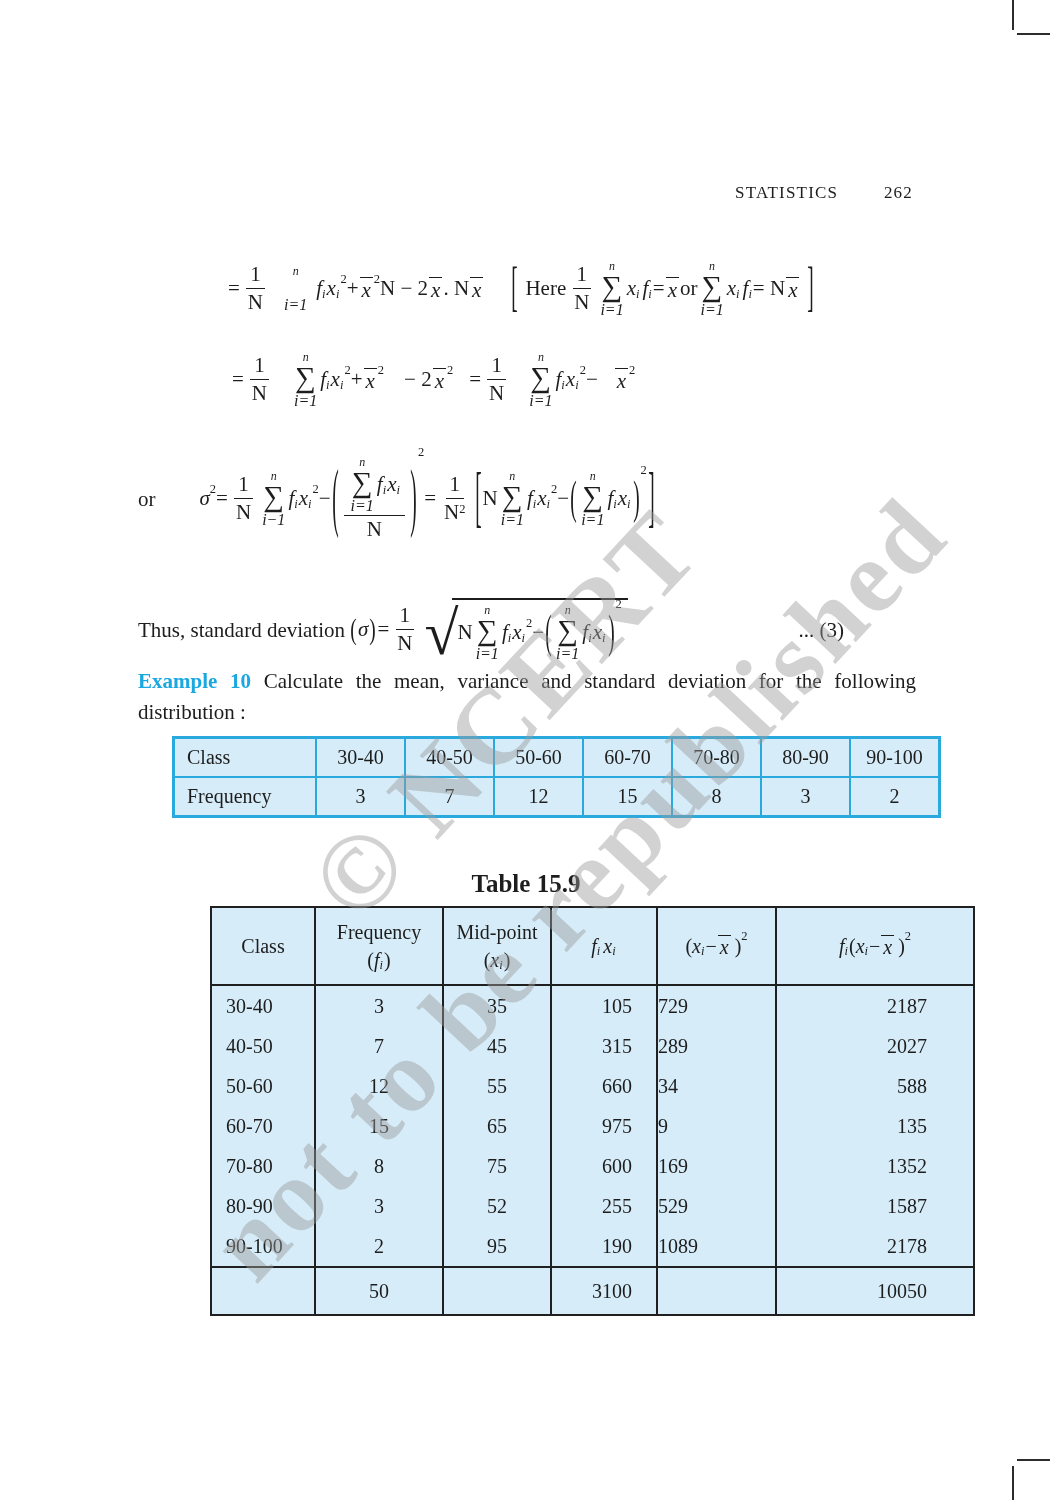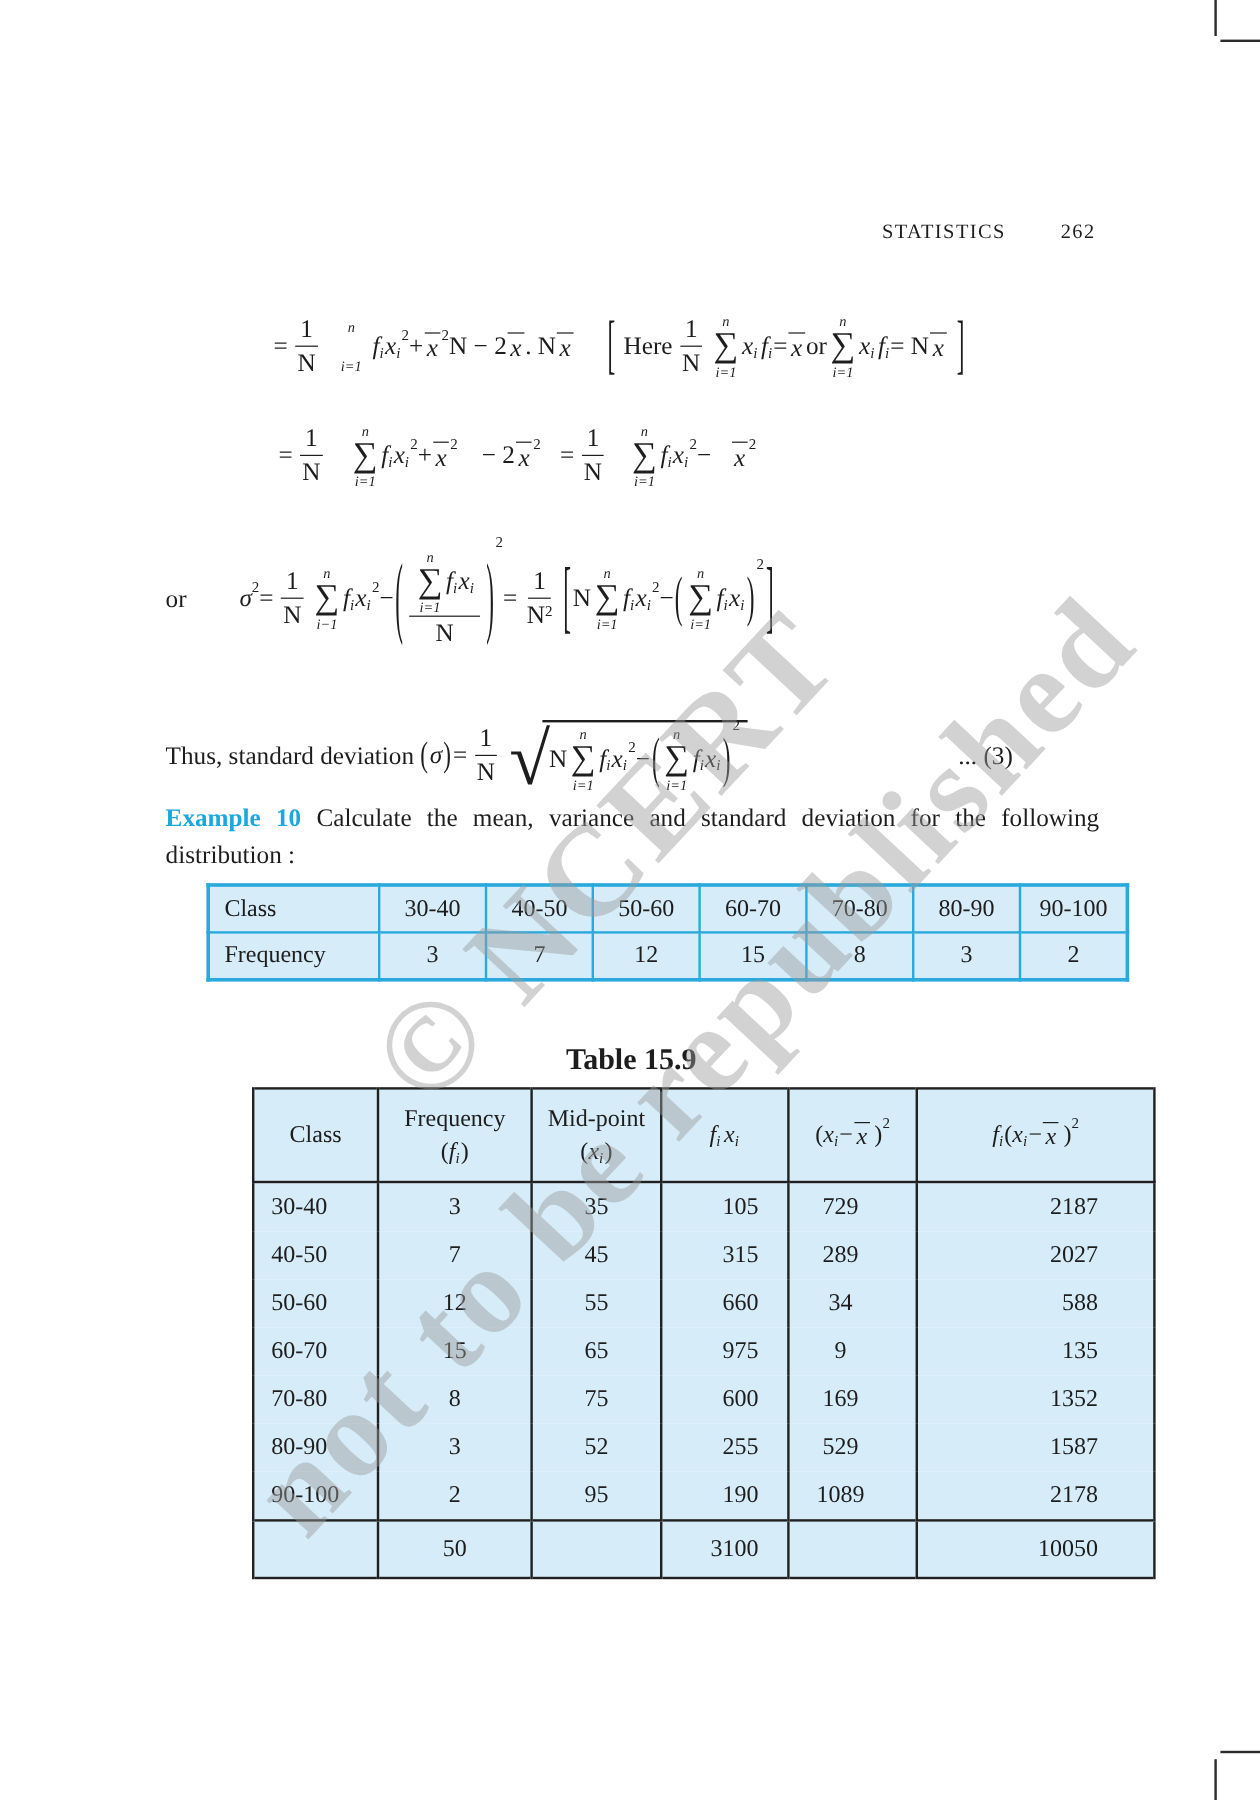--- a/index.html
+++ b/index.html
@@ -34,21 +34,21 @@
   .m-i{font-style:italic;}
   .m-sub{font-size:12.5px;font-style:italic;transform:translateY(6px);margin-right:1px;}
   .m-sup{font-size:12.5px;transform:translateY(-9px);}
   .m-sp{display:inline-block;}
   .m-bar{font-style:italic;display:inline-block;line-height:1.05;
          border-top:1.6px solid currentColor;padding:1px 2px 0 2px;margin:0 1px;}
   .m-big{display:inline-block;line-height:1;font-weight:400;margin:0 1px;}
   .m-sum{display:inline-flex;flex-direction:column;align-items:center;line-height:1;margin:0 3px;}
   .m-sum .st{font-size:12px;font-style:italic;margin-bottom:1px;}
   .m-sum .sg{font-size:29px;line-height:0.95;}
-  .m-sum .sb{font-size:12px;font-style:italic;margin-top:1px;}
+  .m-sum .sb{font-size:16px;font-style:italic;margin-top:1px;}
   .m-sum.nosig .sg{visibility:hidden;font-size:18px;}
   .m-frac{display:inline-flex;flex-direction:column;align-items:center;margin:0 4px;line-height:1.2;}
   .m-frac .fn{display:inline-flex;align-items:center;justify-content:center;
               border-bottom:1.6px solid currentColor;padding:0 4px 1px 4px;}
   .m-frac .fd{display:inline-flex;align-items:center;justify-content:center;padding:1px 4px 0 4px;}
   .m-sqrt{display:inline-flex;align-items:center;margin-left:4px;}
   .m-sqrt .rsign{font-size:62px;line-height:0;font-weight:200;margin-right:-6px;transform:translateY(3px);}
   .m-sqrt .rbody{display:inline-flex;align-items:center;border-top:2px solid currentColor;
                  padding:4px 6px 0 5px;}
 
@@ -92,21 +92,21 @@
   .table159 tfoot td{border-top:2px solid #202020;height:46px;vertical-align:middle;}
   .table159 th:nth-child(1),.table159 td:nth-child(1){width:88px;}
   .table159 th:nth-child(2),.table159 td:nth-child(2){width:126px;}
   .table159 th:nth-child(3),.table159 td:nth-child(3){width:106px;}
   .table159 th:nth-child(4),.table159 td:nth-child(4){width:80px;}
   .table159 th:nth-child(5),.table159 td:nth-child(5){width:85px;}
   .table159 th:nth-child(6),.table159 td:nth-child(6){width:150px;}
   .table159 tbody td:nth-child(1){text-align:left;padding-left:14px;}
   .table159 td:nth-child(2),.table159 td:nth-child(3){text-align:center;}
   .table159 td:nth-child(4){text-align:right;padding-right:24px;}
-  .table159 td:nth-child(5){text-align:center;padding-right:20px;}
+  .table159 td:nth-child(5){text-align:left;padding-right:32px;}
   .table159 td:nth-child(6){text-align:right;padding-right:46px;}
 </style>
 </head>
 <body>
 
 <div class="page">
 
   <div class="watermark wm1">© NCERT</div>
   <div class="watermark wm2">not to be republished</div>
 

